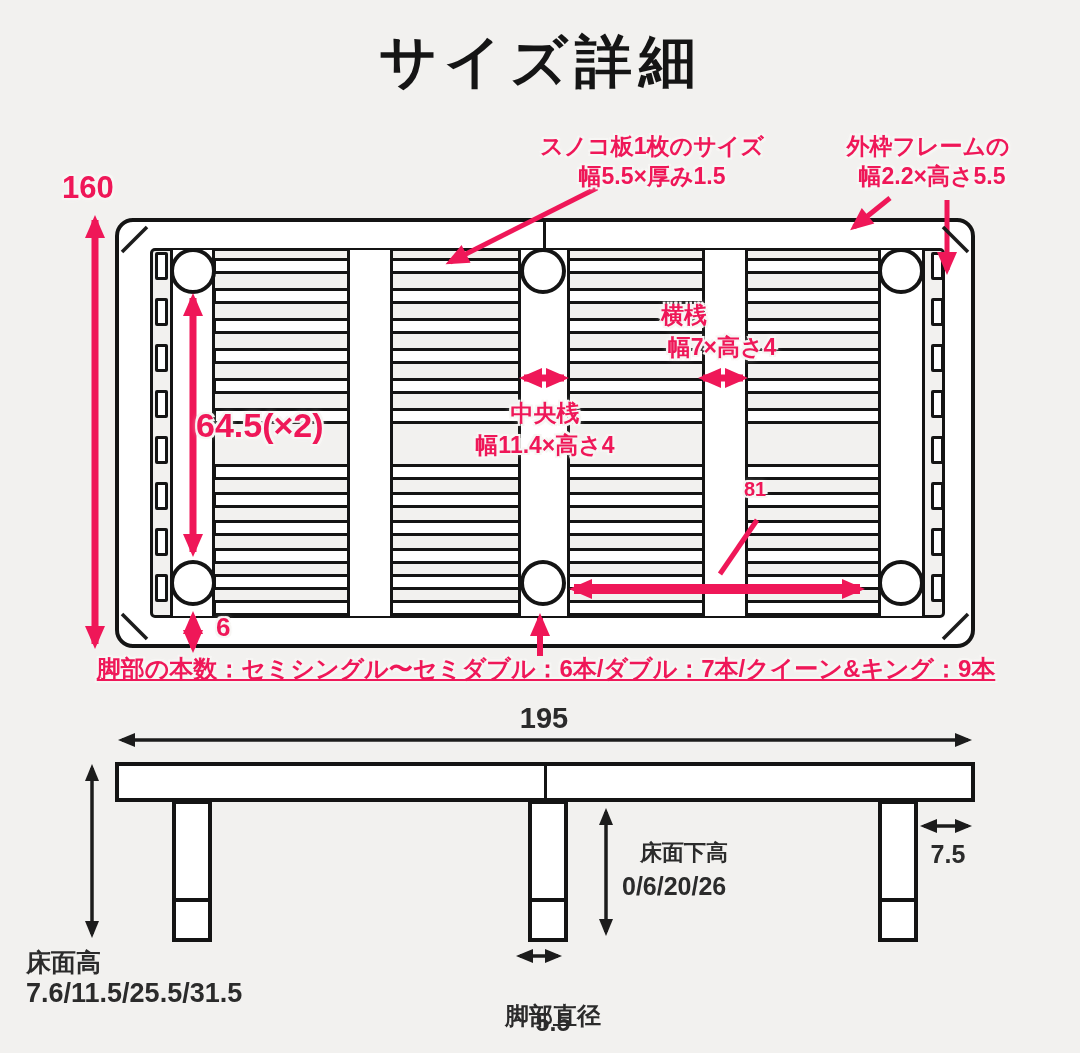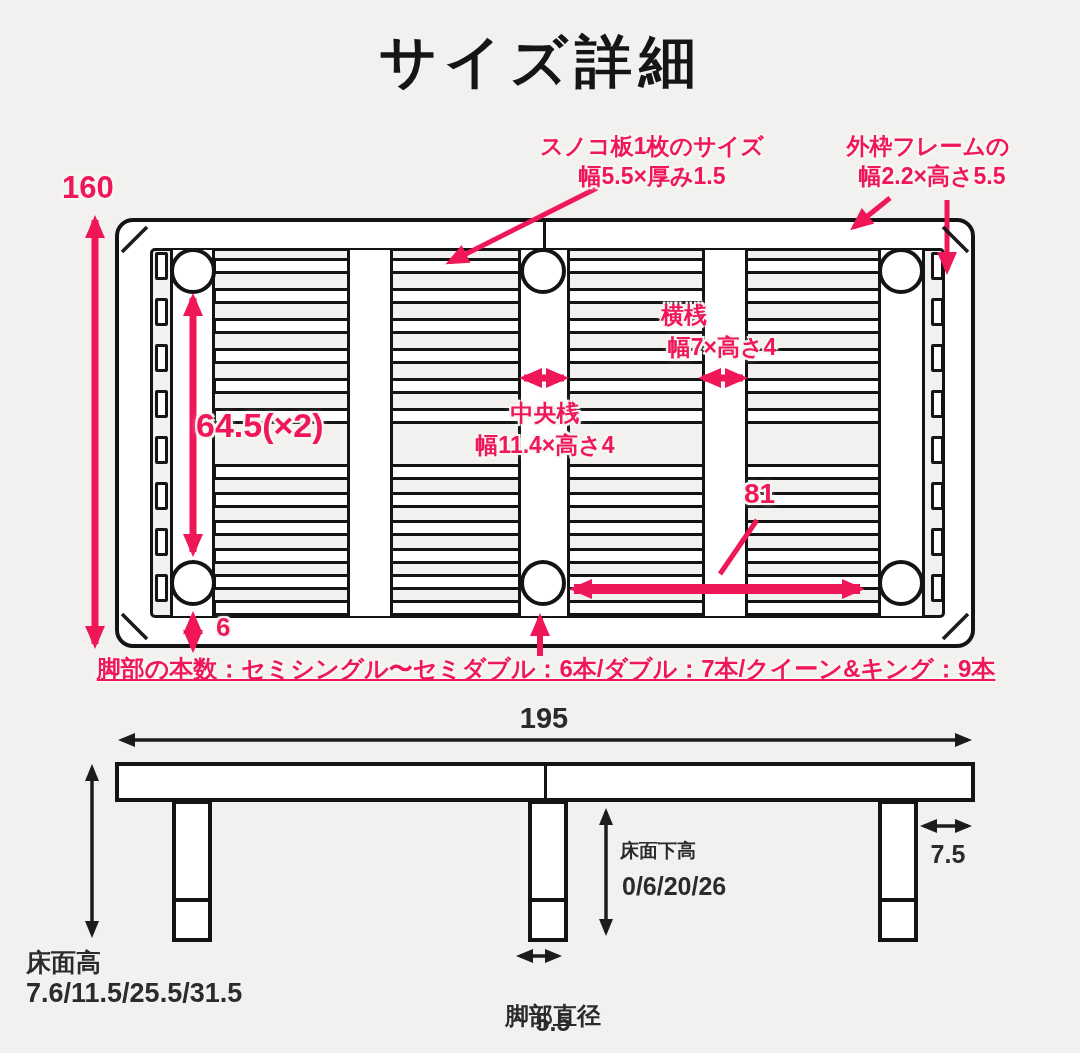--- a/index.html
+++ b/index.html
@@ -169,27 +169,27 @@
   <div class="abs lbl lbl-sm pink halo ctr" style="left:932px;top:161px;">幅2.2×高さ5.5</div>
 
   <div class="abs lbl pink halo" style="left:62px;top:170px;font-size:31px;">160</div>
   <div class="abs lbl pink halo" style="left:196px;top:406px;font-size:34px;">64.5(×2)</div>
 
   <div class="abs lbl lbl-sm pink halo ctr" style="left:545px;top:398px;">中央桟</div>
   <div class="abs lbl lbl-sm pink halo ctr" style="left:545px;top:430px;">幅11.4×高さ4</div>
   <div class="abs lbl lbl-sm pink halo ctr" style="left:684px;top:300px;">横桟</div>
   <div class="abs lbl lbl-sm pink halo ctr" style="left:722px;top:332px;">幅7×高さ4</div>
 
-  <div class="abs lbl pink halo" style="left:744px;top:478px;font-size:28px;text-align:right;">81</div>
+  <div class="abs lbl pink halo" style="left:744px;top:478px;font-size:20px;text-align:right;">81</div>
   <div class="abs lbl pink halo" style="left:216px;top:612px;font-size:26px;">6</div>
 
   <div class="abs lbl pink halo ctr" style="left:546px;top:653px;font-size:24px;text-decoration:underline;">脚部の本数：セミシングル〜セミダブル：6本/ダブル：7本/クイーン&amp;キング：9本</div>
 
   <div class="abs blk ctr" style="left:544px;top:702px;font-size:29px;">195</div>
-  <div class="abs blk" style="left:620px;top:838px;font-size:19px;">床面下高</div>
+  <div class="abs blk" style="left:640px;top:838px;font-size:22px;">床面下高</div>
   <div class="abs blk" style="left:622px;top:872px;font-size:25px;">0/6/20/26</div>
   <div class="abs blk ctr" style="left:948px;top:840px;font-size:25px;">7.5</div>
   <div class="abs blk" style="left:26px;top:946px;font-size:25px;">床面高</div>
   <div class="abs blk" style="left:26px;top:978px;font-size:27px;">7.6/11.5/25.5/31.5</div>
   <div class="abs blk ctr" style="left:553px;top:976px;font-size:24px;margin-top:24px;">脚部直径</div>
   <div class="abs blk ctr" style="left:553px;top:1008px;font-size:25px;">5.5</div>
 
 </div>
 
 </body></html>

